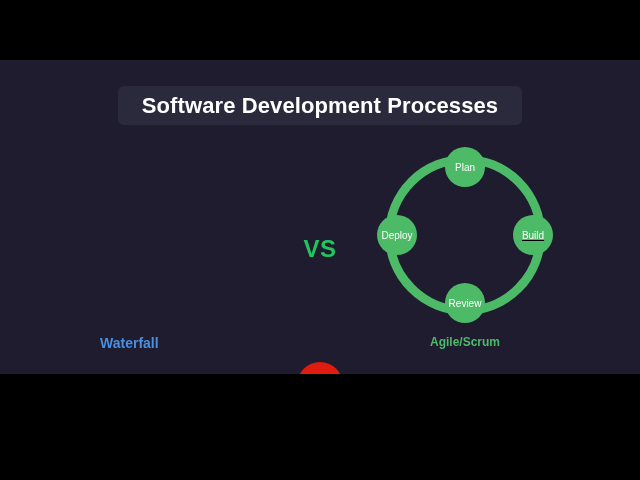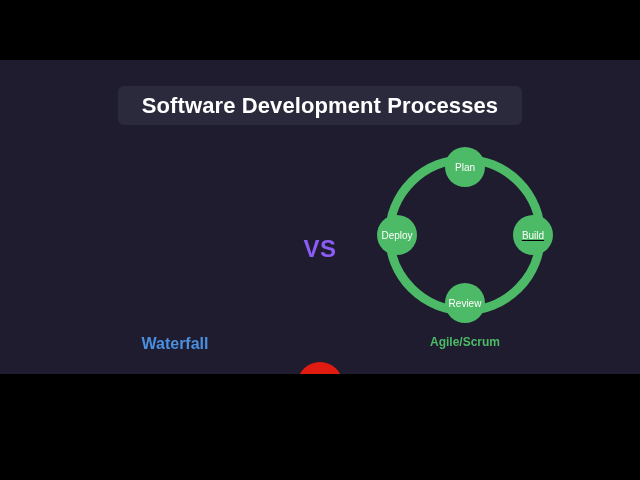--- a/index.html
+++ b/index.html
@@ -101,34 +101,33 @@
     height: 0;
     border-left: 10px solid transparent;
     border-right: 10px solid transparent;
     border-top: 11px solid #4a8fe0;
   }
   #waterfall-caption {
     position: absolute;
     left: 100px;
     top: 275px;
     width: 150px;
-    text-align: center;
     color: #4a8fe0;
-    font-size: 16px;
+    font-size: 14px;
     font-weight: bold;
   }
 
   
   #vs-label {
     position: absolute;
     left: 290px;
     top: 175px;
     width: 60px;
     text-align: center;
-    color: #8b5cf6;
+    color: #22c55e;
     font-size: 24px;
     font-weight: bold;
     letter-spacing: 0.5px;
   }
 
   
   #agile-group {
     position: absolute;
     left: 385px;
     top: 95px;

